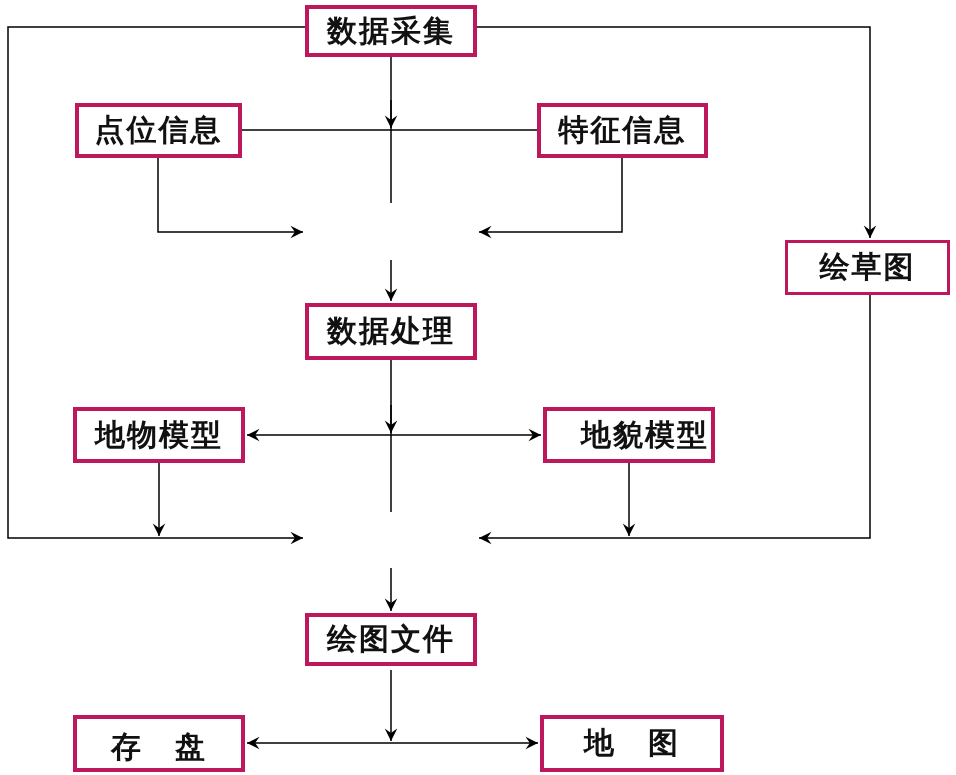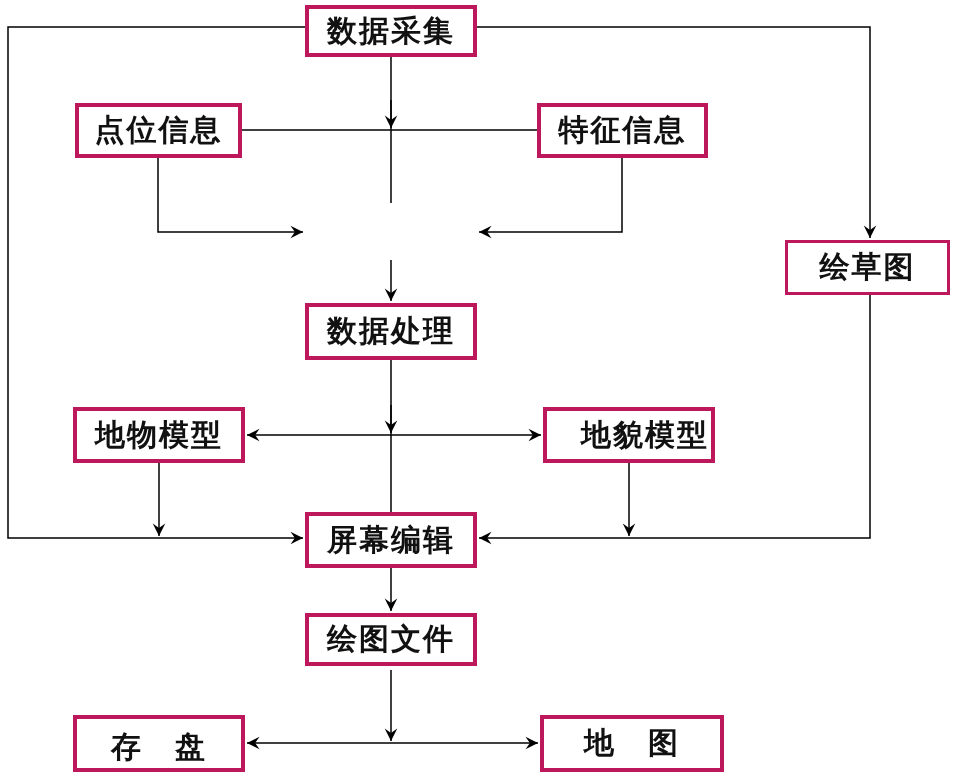--- a/index.html
+++ b/index.html
@@ -104,23 +104,20 @@
   </div>
 
   <div class="node" id="n-ground-object">
     <span>地物模型</span>
   </div>
 
   <div class="node" id="n-landform-model">
     <span>地貌模型</span>
   </div>
 
-  <div class="node" id="n-screen-editing">
-    <span>屏幕编辑</span>
-  </div>
 
   <div class="node" id="n-drawing-file">
     <span>绘图文件</span>
   </div>
 
   <div class="node" id="n-save-disk">
     <span>存　盘</span>
   </div>
 
   <div class="node" id="n-map">

